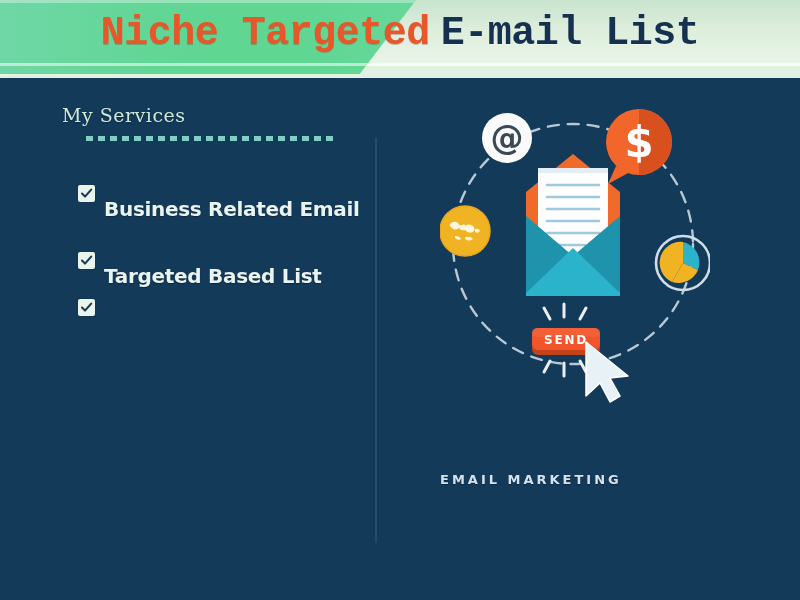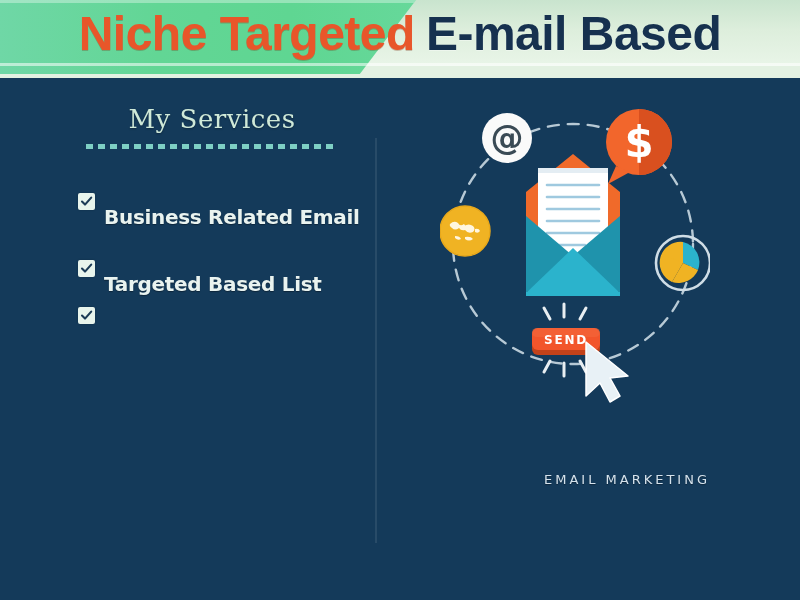--- a/index.html
+++ b/index.html
@@ -59,23 +59,23 @@
     position: absolute;
     left: 0; top: 0;
     width: 800px; height: 66px;
     display: flex;
     align-items: center;
     justify-content: center;
     white-space: nowrap;
     z-index: 5;
   }
   .title-word {
-    font-family: Liberation Sans, sans-serif;
+    font-family: Liberation Mono, monospace;
     font-weight: bold;
-    font-size: 48px;
+    font-size: 40px;
     letter-spacing: -0.5px;
   }
   #title-accent {
     color: #E8562A;
     text-shadow: 0 1px 0 rgba(120,40,10,0.28);
   }
   #title-main {
     color: #16314F;
     margin-left: 11px;
     text-shadow: 0 1px 0 rgba(255,255,255,0.35);
@@ -96,23 +96,22 @@
   }
 
   
   #services-panel {
     position: absolute;
     left: 62px; top: 104px;
     width: 300px;
   }
   #services-heading {
     font-family: "DejaVu Serif", serif;
-    font-size: 26px;
+    font-size: 19px;
     color: #CFE9D8;
-    text-align: center;
     letter-spacing: 0.5px;
     margin: 0;
     font-weight: normal;
     text-shadow: 0 1px 2px rgba(0,0,0,0.3);
   }
   #services-divider {
     margin: 10px auto 0 auto;
     width: 252px;
     height: 5px;
     background-image: repeating-linear-gradient(
@@ -157,44 +156,44 @@
   
   #illustration {
     position: absolute;
     left: 440px; top: 96px;
     width: 270px; height: 340px;
   }
   #illo-caption {
     position: absolute;
     left: 440px; top: 472px;
     width: 270px;
-    text-align: right;
+    text-align: left;
     font-family: "DejaVu Sans", sans-serif;
     font-size: 13px;
-    font-weight: normal;
+    font-weight: bold;
     letter-spacing: 3px;
     color: #D5E2EC;
     text-shadow: 0 1px 1px rgba(0,0,0,0.35);
   }
 </style>
 </head>
 <body>
 
 <div id="page">
 
   <div id="header">
     <div id="header-pale"></div>
     <div id="header-green">
       <div id="header-green-top-line"></div>
     </div>
     <div id="header-bottom-edge"></div>
 
     <div id="title">
       <span class="title-word" id="title-accent">Niche Targeted</span>
-      <span class="title-word" id="title-main">E-mail Based</span>
+      <span class="title-word" id="title-main">E-mail List</span>
     </div>
   </div>
 
   <div id="body-area">
     <div id="panel-divider"></div>
   </div>
 
   <div id="services-panel">
     <div id="services-heading">My Services</div>
     <div id="services-divider"></div>

